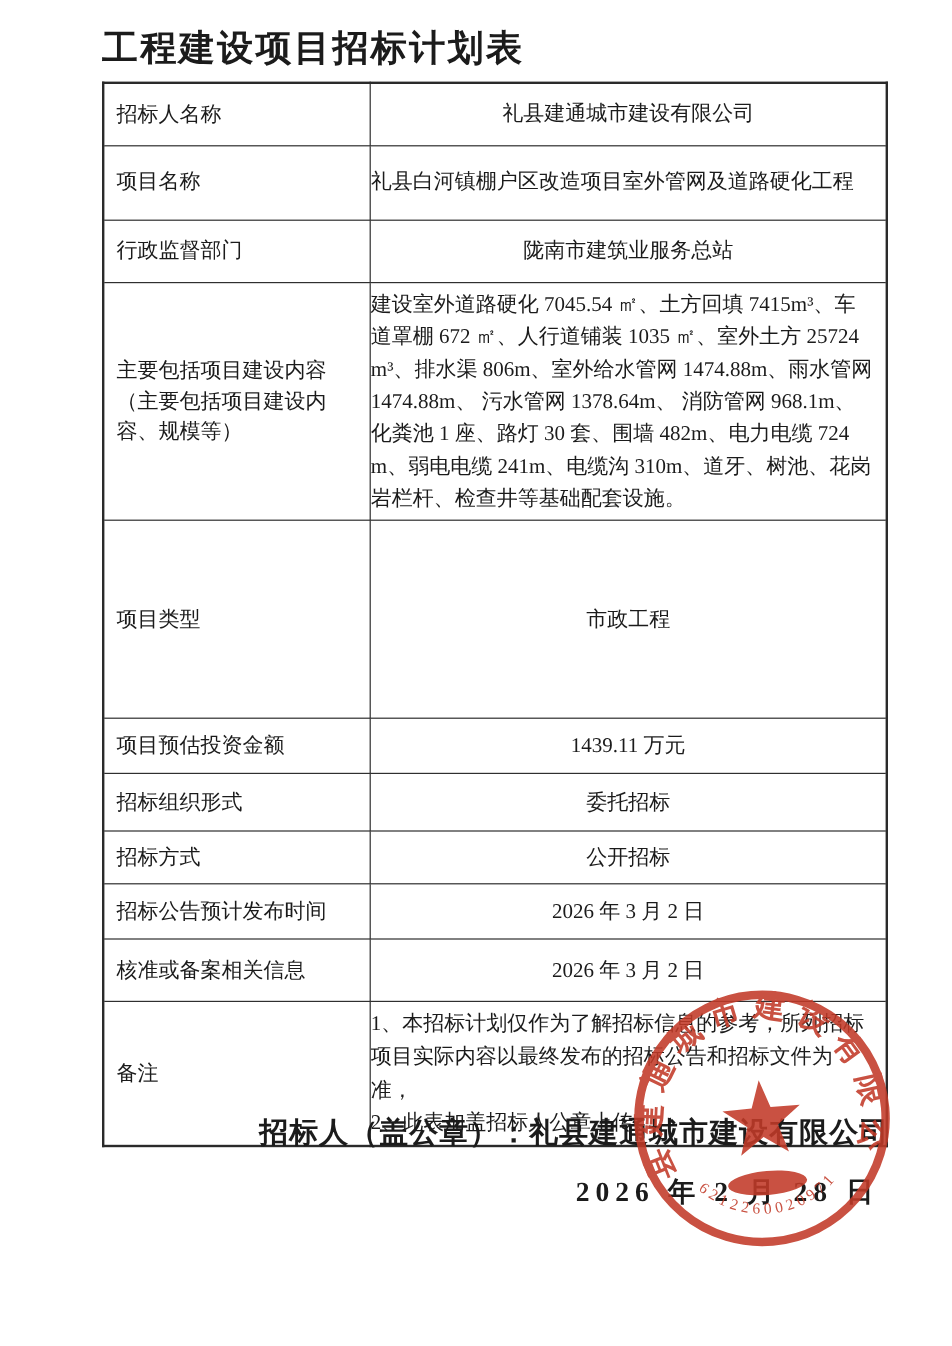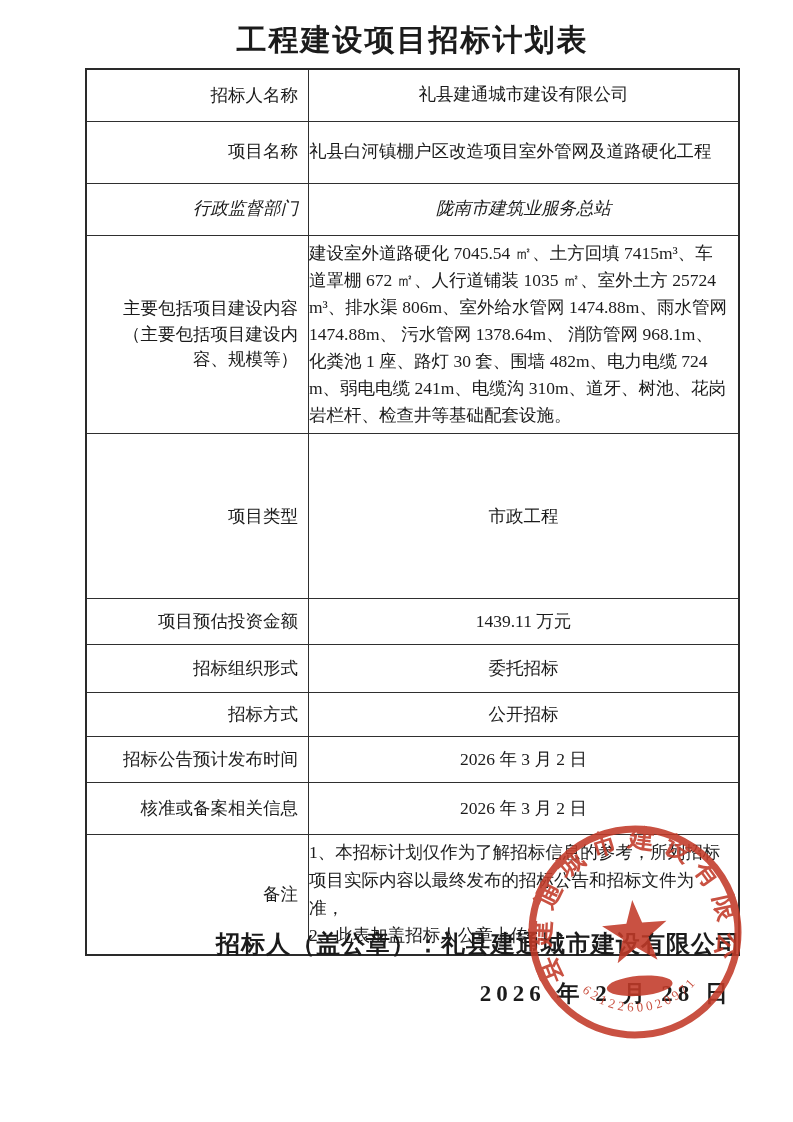--- a/index.html
+++ b/index.html
@@ -7,47 +7,47 @@
     width:793px;height:1122px;
     background:#ffffff;
     font-family:"Liberation Serif","DejaVu Serif",serif;
     color:#1b1b1b;
     position:relative;
     overflow:hidden;
   }
   .page{position:absolute;inset:0;}
   .title{
     position:absolute;top:20px;left:85px;width:655px;
-    margin:0;text-align:center;
+    margin:0;
     font-size:30px;font-weight:bold;letter-spacing:2px;
   }
   table.plan-table{
     position:absolute;top:68px;left:85px;width:655px;
     border-collapse:collapse;table-layout:fixed;
     border:2px solid #2a2a2a;
     background:transparent;
   }
   .plan-table th,.plan-table td{
     border:1.6px solid #2f2f2f;
     font-size:17.5px;font-weight:normal;
     vertical-align:middle;
     padding:4px 10px;
   }
   .plan-table th{
-    width:201px;text-align:right;line-height:1.45;
+    width:201px;text-align:left;line-height:1.45;
   }
   .plan-table td{
     line-height:1.58;white-space:pre-wrap;word-break:break-all;
   }
   .plan-table td.align-center{text-align:center;}
   .plan-table td.align-left{text-align:left;padding-left:0;}
   
   .plan-table tr:nth-child(1){height:52px;}
   .plan-table tr:nth-child(2){height:62px;}
-  .plan-table tr:nth-child(3){height:52px;font-style:italic;}
+  .plan-table tr:nth-child(3){height:52px;}
   .plan-table tr:nth-child(4){height:70px;}
   .plan-table tr:nth-child(5){height:165px;}
   .plan-table tr:nth-child(6){height:46px;margin-left:32px;}
   .plan-table tr:nth-child(7){height:48px;padding-left:20px;}
   .plan-table tr:nth-child(8){height:44px;}
   .plan-table tr:nth-child(9){height:46px;margin-left:36px;}
   .plan-table tr:nth-child(10){height:52px;}
   .plan-table tr:nth-child(11){height:56px;}
   .plan-table tr:nth-child(12){height:116px;}
   .plan-table tr:nth-child(4) td,

